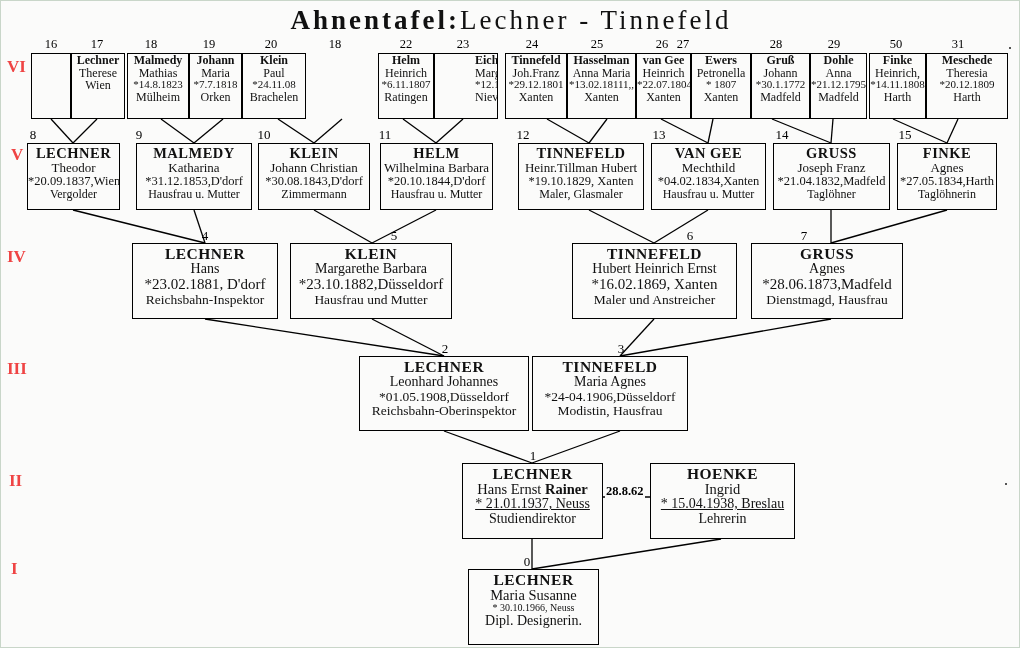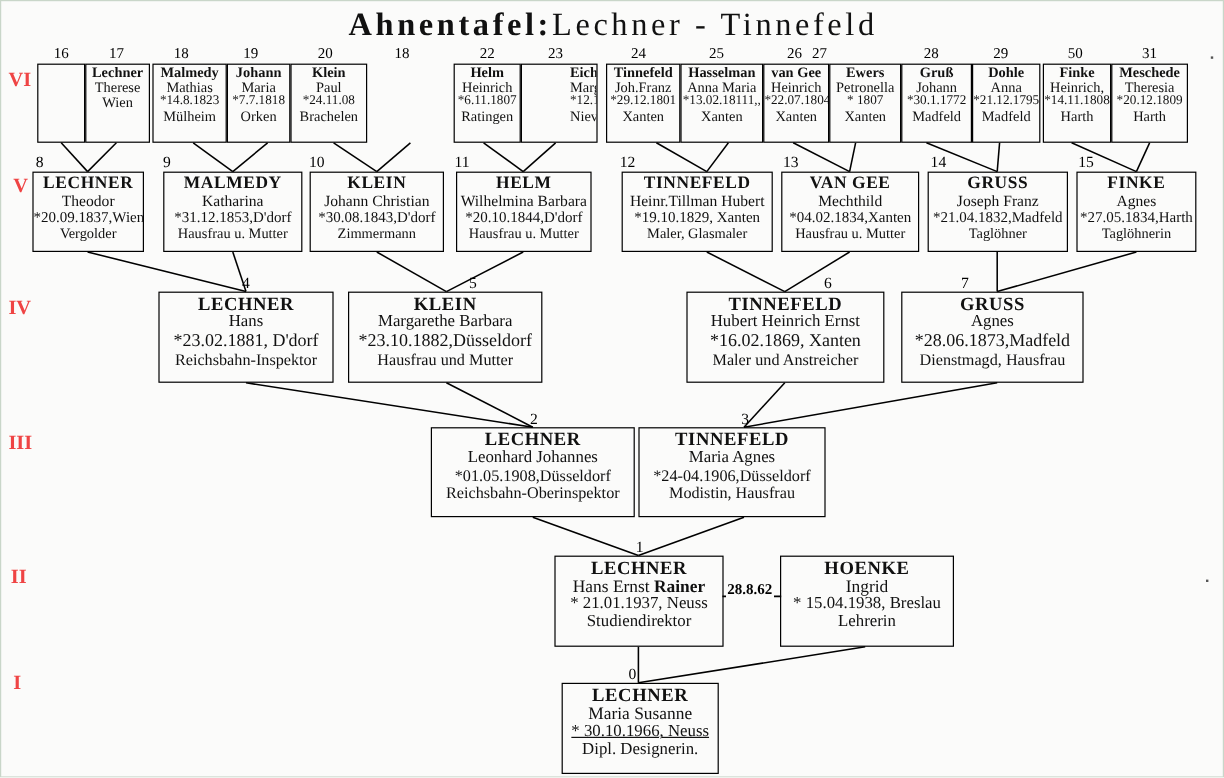--- a/index.html
+++ b/index.html
@@ -85,27 +85,27 @@
 
   .gen3 { font-size: 13px; }
   .gen3 .surname { font-size: 15.5px; letter-spacing: .5px; }
   .gen3 .given { font-size: 14px; }
   .gen3 .born { font-size: 13.5px; }
   .gen3 .occ  { font-size: 13.5px; }
 
   .gen2 { font-size: 13px; }
   .gen2 .surname { font-size: 15.5px; letter-spacing: .5px; }
   .gen2 .given { font-size: 14.5px; }
-  .gen2 .born { font-size: 14px; }
+  .gen2 .born { font-size: 14px; text-decoration: underline; }
   .gen2 .occ  { font-size: 14px; }
 
   .gen1 { font-size: 13px; }
   .gen1 .surname { font-size: 15.5px; letter-spacing: .5px; }
   .gen1 .given { font-size: 14.5px; }
-  .gen1 .born { font-size: 14px; text-decoration: underline; }
+  .gen1 .born { font-size: 10px; }
   .gen1 .occ  { font-size: 14px; }
 
   .pbox .line { display:block; }
   .pbox.pad-top .surname { margin-top: 2px; }
 
   
   .pnum {
     position: absolute;
     font-size: 13px;
     text-align: center;
@@ -299,21 +299,21 @@
 
   <div class="pnum small" style="left:877px; top:36px; width:36px;">50</div>
   <div class="pbox gen6" style="left:868px; top:52px; width:57px; height:66px;">
     <span class="line surname">Finke</span>
     <span class="line given">Heinrich,</span>
     <span class="line born">*14.11.1808</span>
     <span class="line occ">Harth</span>
   </div>
 
   <div class="pnum small" style="left:939px; top:36px; width:36px;">31</div>
-  <div class="pbox gen6" style="left:925px; top:52px; width:64px; height:66px;">
+  <div class="pbox gen6" style="left:925px; top:52px; width:82px; height:66px;">
     <span class="line surname">Meschede</span>
     <span class="line given">Theresia</span>
     <span class="line born">*20.12.1809</span>
     <span class="line occ">Harth</span>
   </div>
 
   <div class="pnum" style="left:22px; top:126px; width:20px;">8</div>
   <div class="pbox gen5 pad-top" style="left:26px; top:142px; width:93px; height:67px;">
     <span class="line surname">LECHNER</span>
     <span class="line given">Theodor</span>

